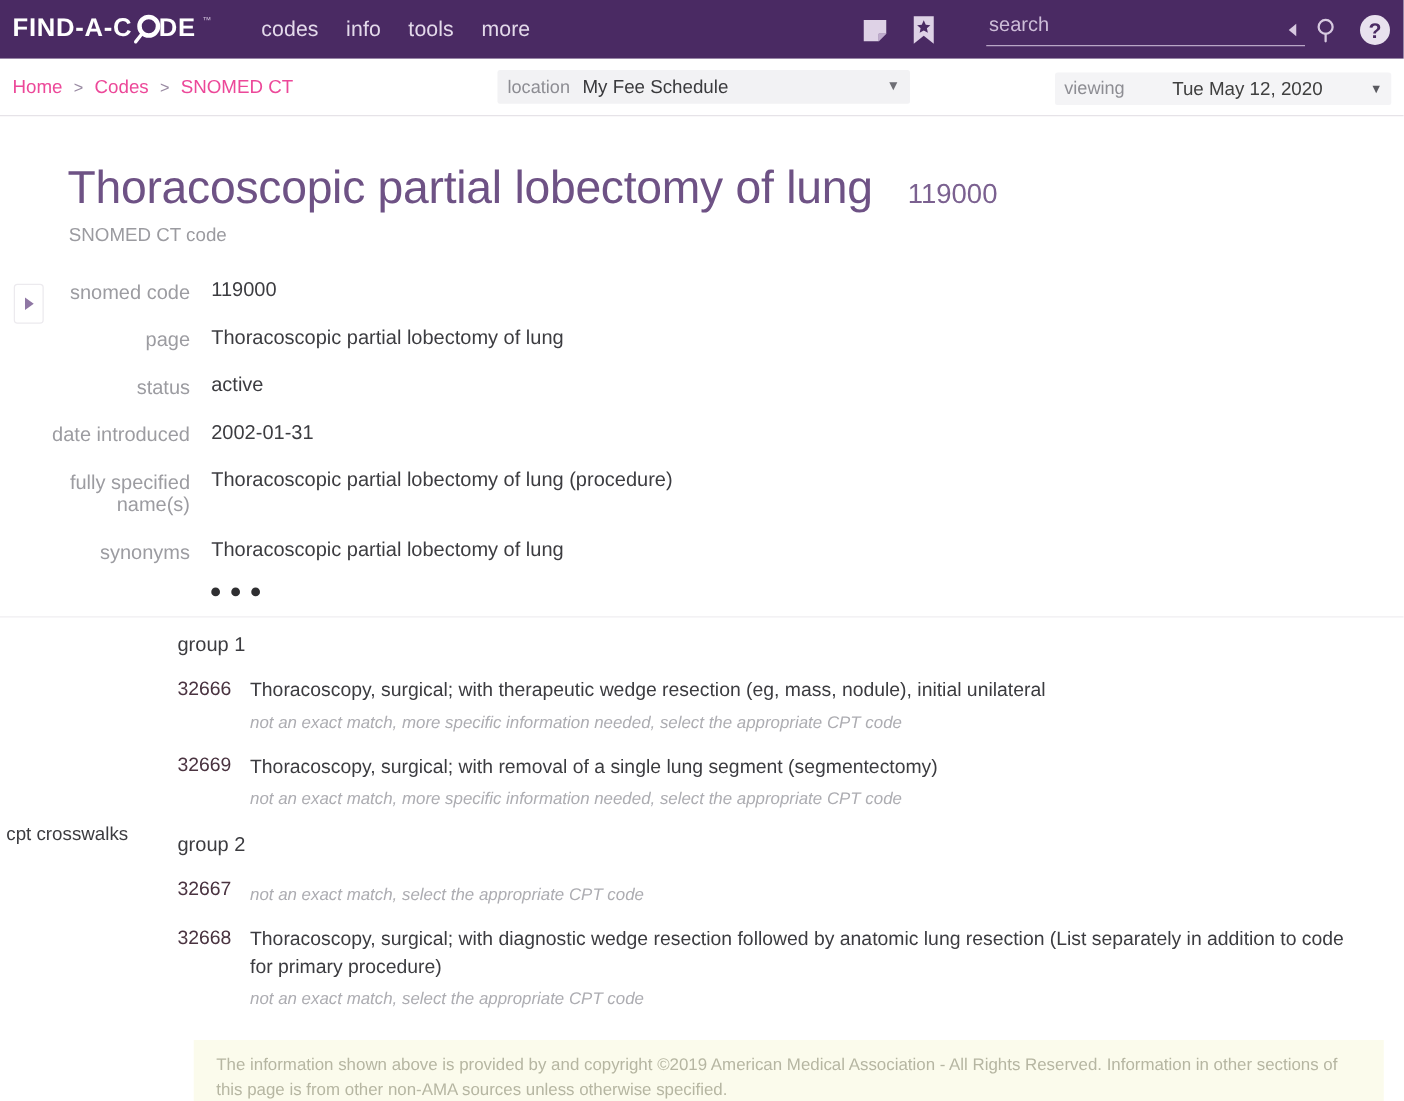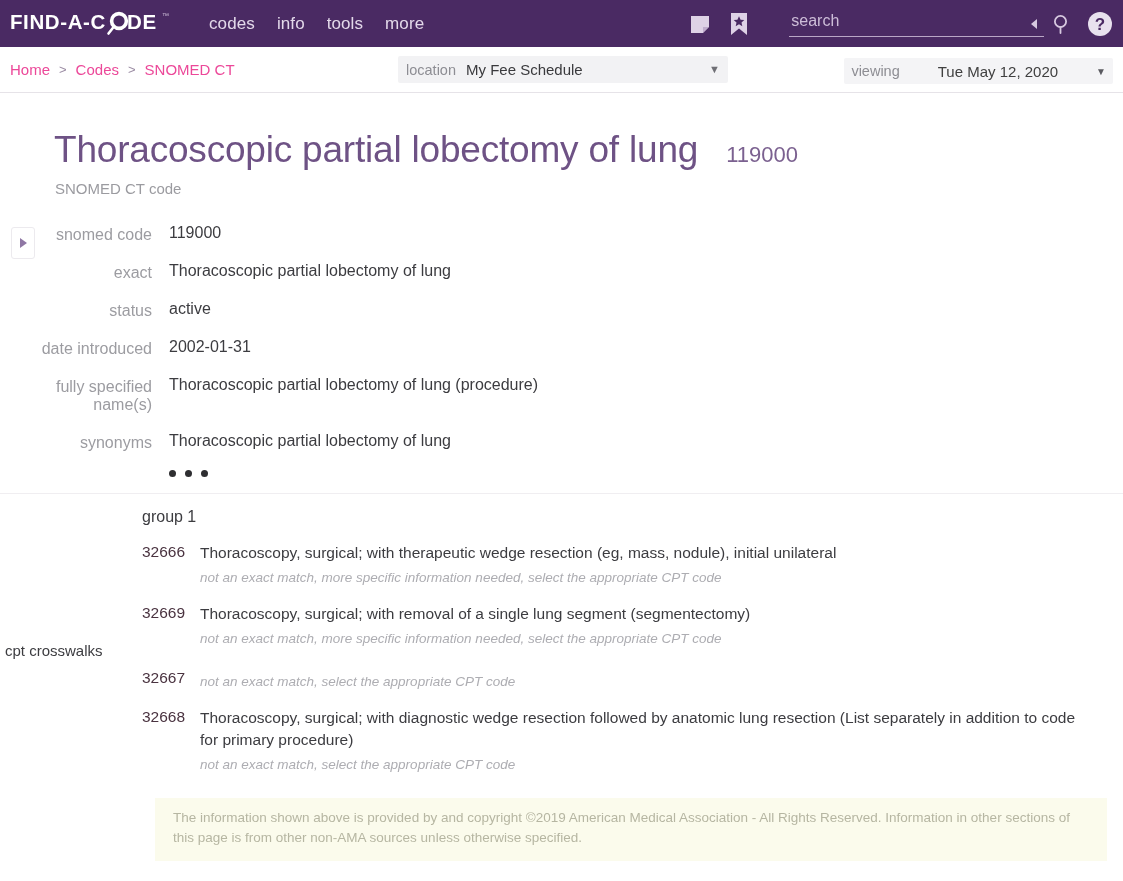--- a/index.html
+++ b/index.html
@@ -364,21 +364,21 @@
   </div>
   <div class="subtitle">SNOMED CT code</div>
 </div>
 
 <div class="details">
   <div class="drow">
     <div class="dlabel">snomed code</div>
     <div class="dval">119000</div>
   </div>
   <div class="drow">
-    <div class="dlabel">exact</div>
+    <div class="dlabel">page</div>
     <div class="dval">Thoracoscopic partial lobectomy of lung</div>
   </div>
   <div class="drow">
     <div class="dlabel">status</div>
     <div class="dval">active</div>
   </div>
   <div class="drow">
     <div class="dlabel">date introduced</div>
     <div class="dval">2002-01-31</div>
   </div>
@@ -413,20 +413,21 @@
       <div class="cwitem">
         <div class="cwcode">32669</div>
         <div class="cwtext">
           <div class="cwdesc">Thoracoscopy, surgical; with removal of a single lung segment (segmentectomy)</div>
           <div class="cwnote">not an exact match, more specific information needed, select the appropriate CPT code</div>
         </div>
       </div>
     </div>
 
     <div class="group">
+      <div class="groupname">group 2</div>
       <div class="cwitem">
         <div class="cwcode">32667</div>
         <div class="cwtext">
           <div class="cwnote">not an exact match, select the appropriate CPT code</div>
         </div>
       </div>
       <div class="cwitem">
         <div class="cwcode">32668</div>
         <div class="cwtext">
           <div class="cwdesc">Thoracoscopy, surgical; with diagnostic wedge resection followed by anatomic lung resection (List separately in addition to code for primary procedure)</div>

